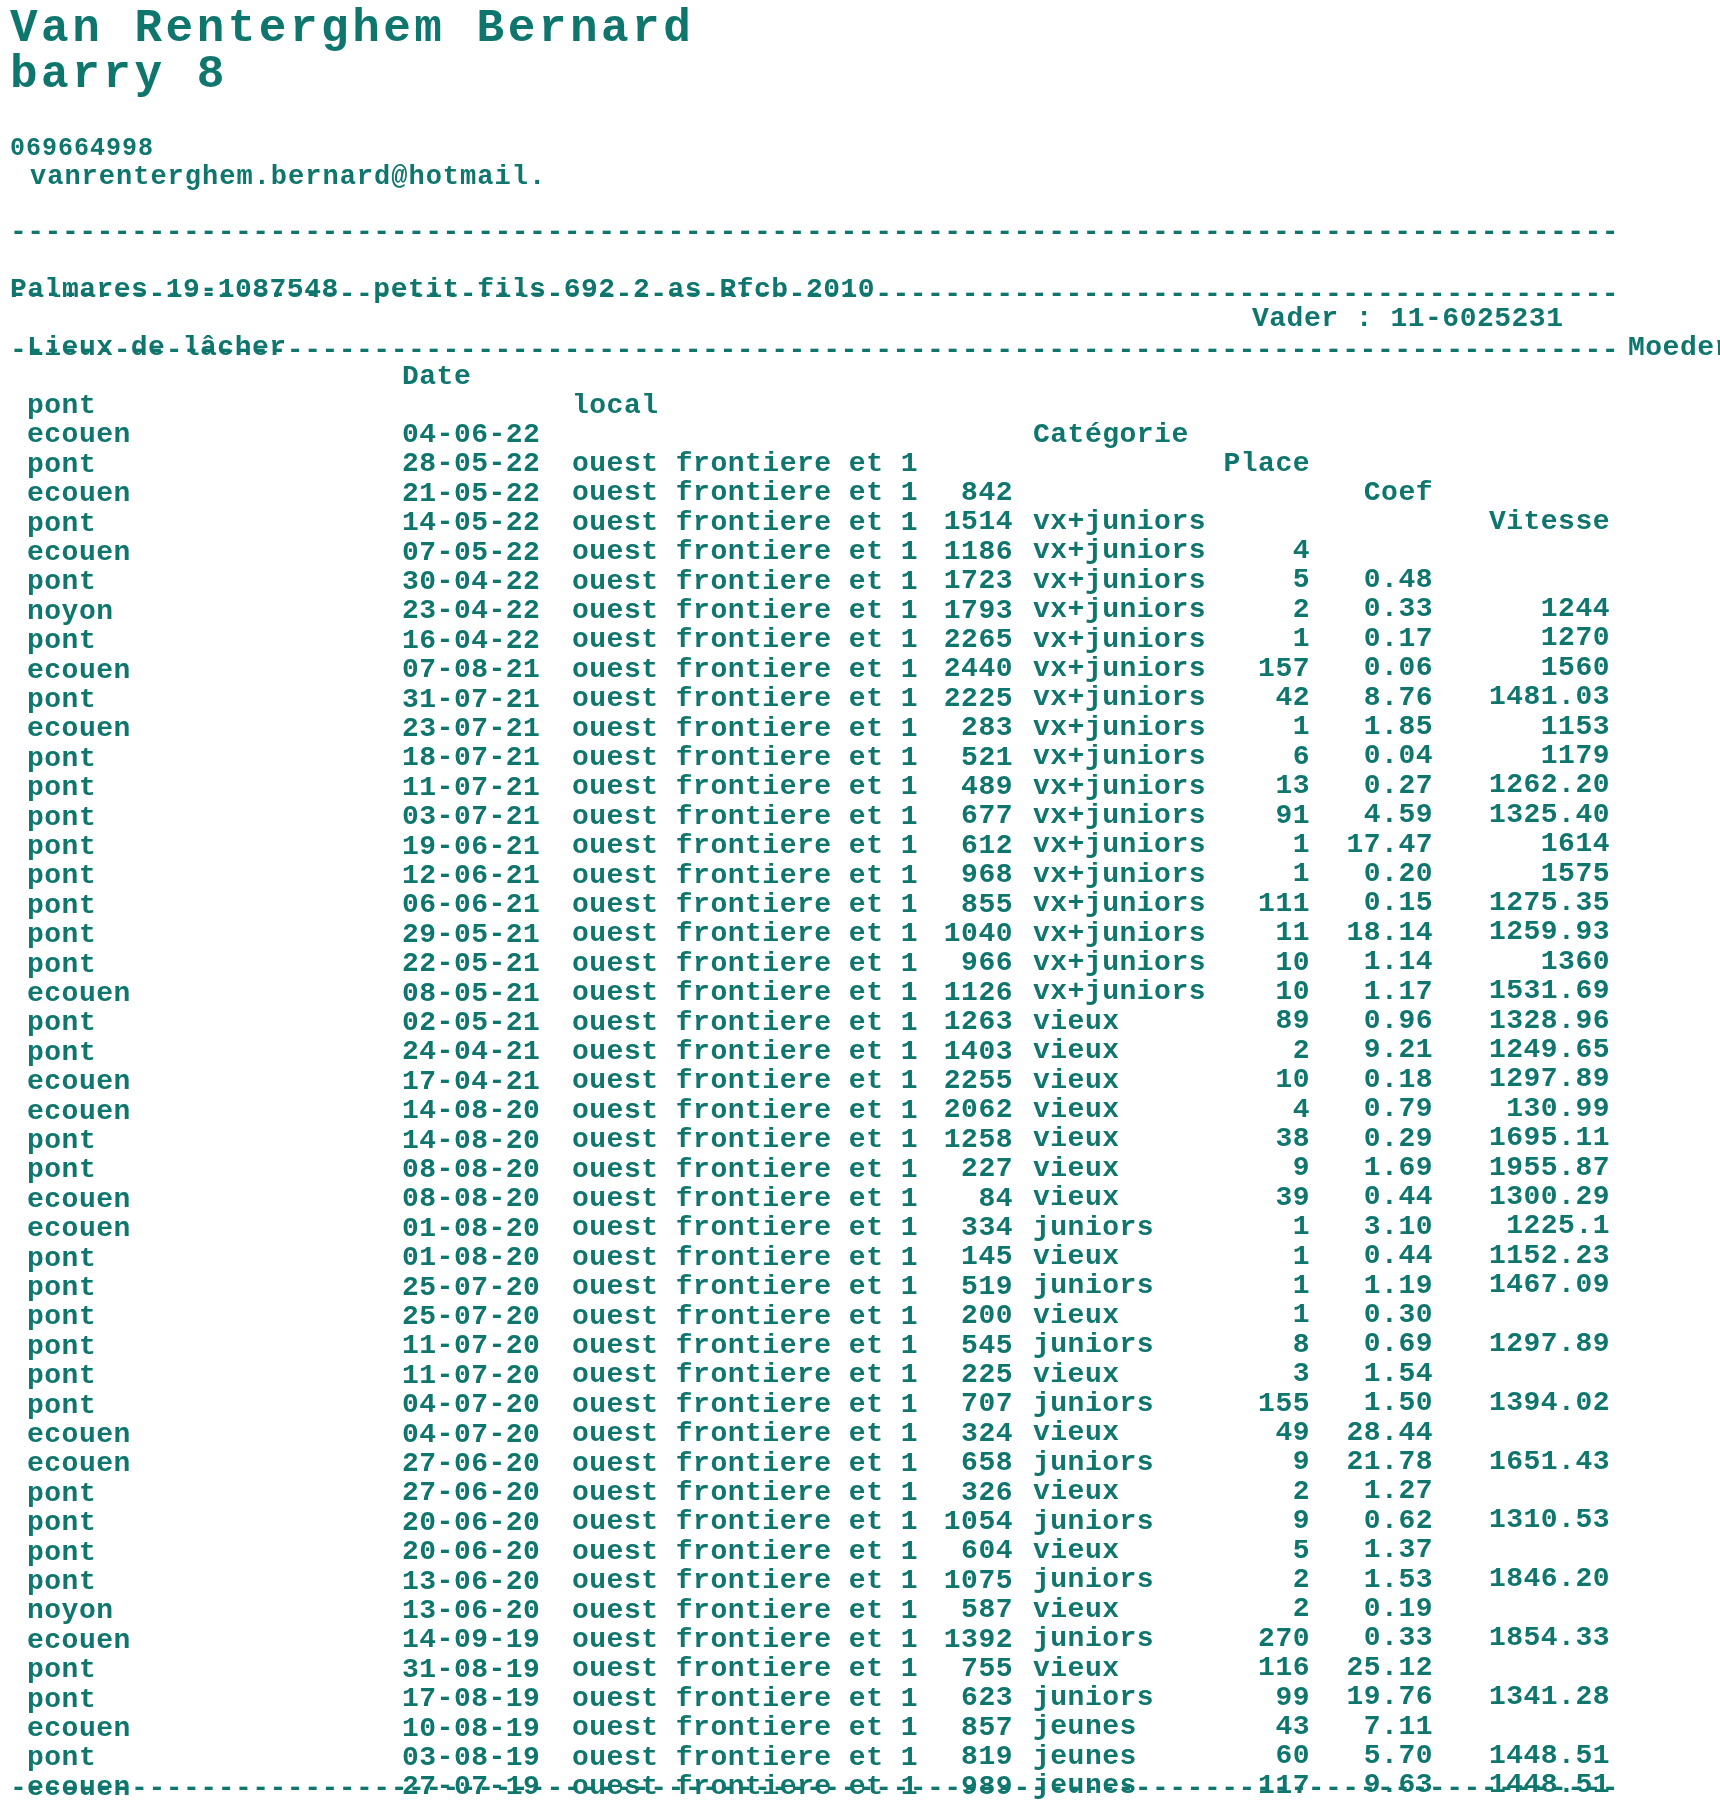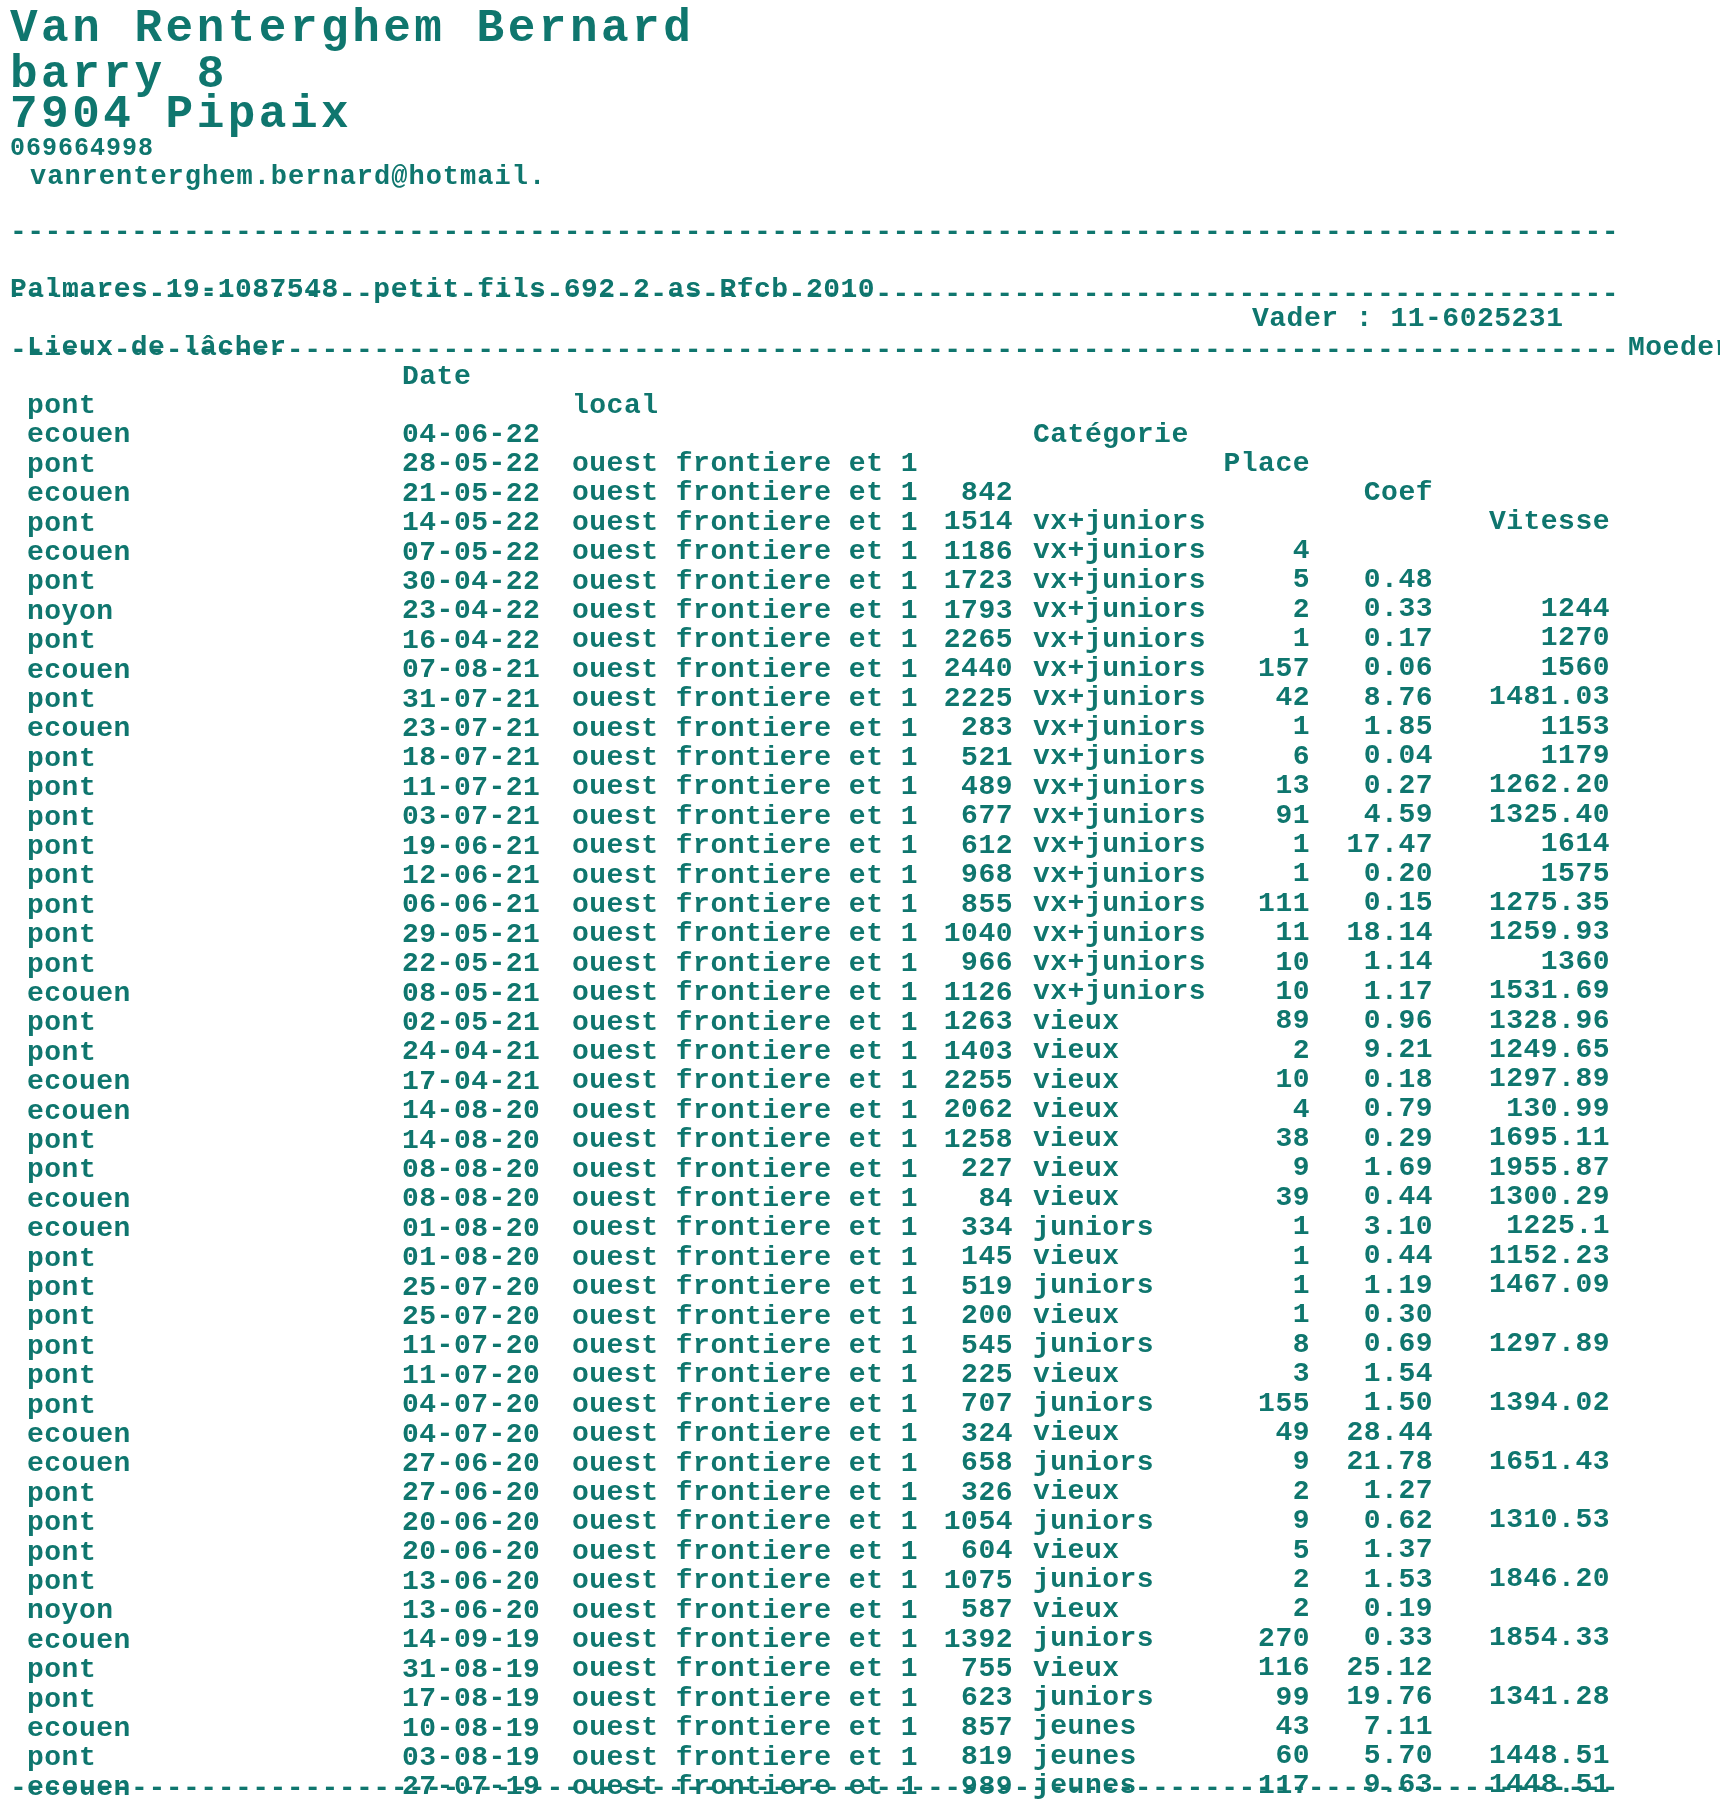--- a/index.html
+++ b/index.html
@@ -72,21 +72,20 @@
   .c-coef  { position: absolute; left: 1320px; width: 113px; text-align: right; }
   .c-vit   { position: absolute; left: 1430px; width: 180px; text-align: right; }
 </style>
 </head>
 <body>
 
 <div class="page">
 
   <div class="owner-big owner-name">Van Renterghem Bernard</div>
   <div class="owner-big owner-line1">barry 8</div>
-  <div class="owner-big owner-line2">7904 Pipaix</div>
   <div class="owner-phone">069664998</div>
   <div class="owner-email">vanrenterghem.bernard@hotmail.</div>
 
   <div class="mono abs dash dash-1">---------------------------------------------------------------------------------------------</div>
 
   <div class="mono abs palmares-line">
     <span class="palmares-title">Palmares 19-1087548  petit fils 692 2 as Rfcb 2010</span>
     <span class="palmares-vader">Vader : 11-6025231</span>
     <span class="palmares-moeder">Moeder</span>
   </div>

